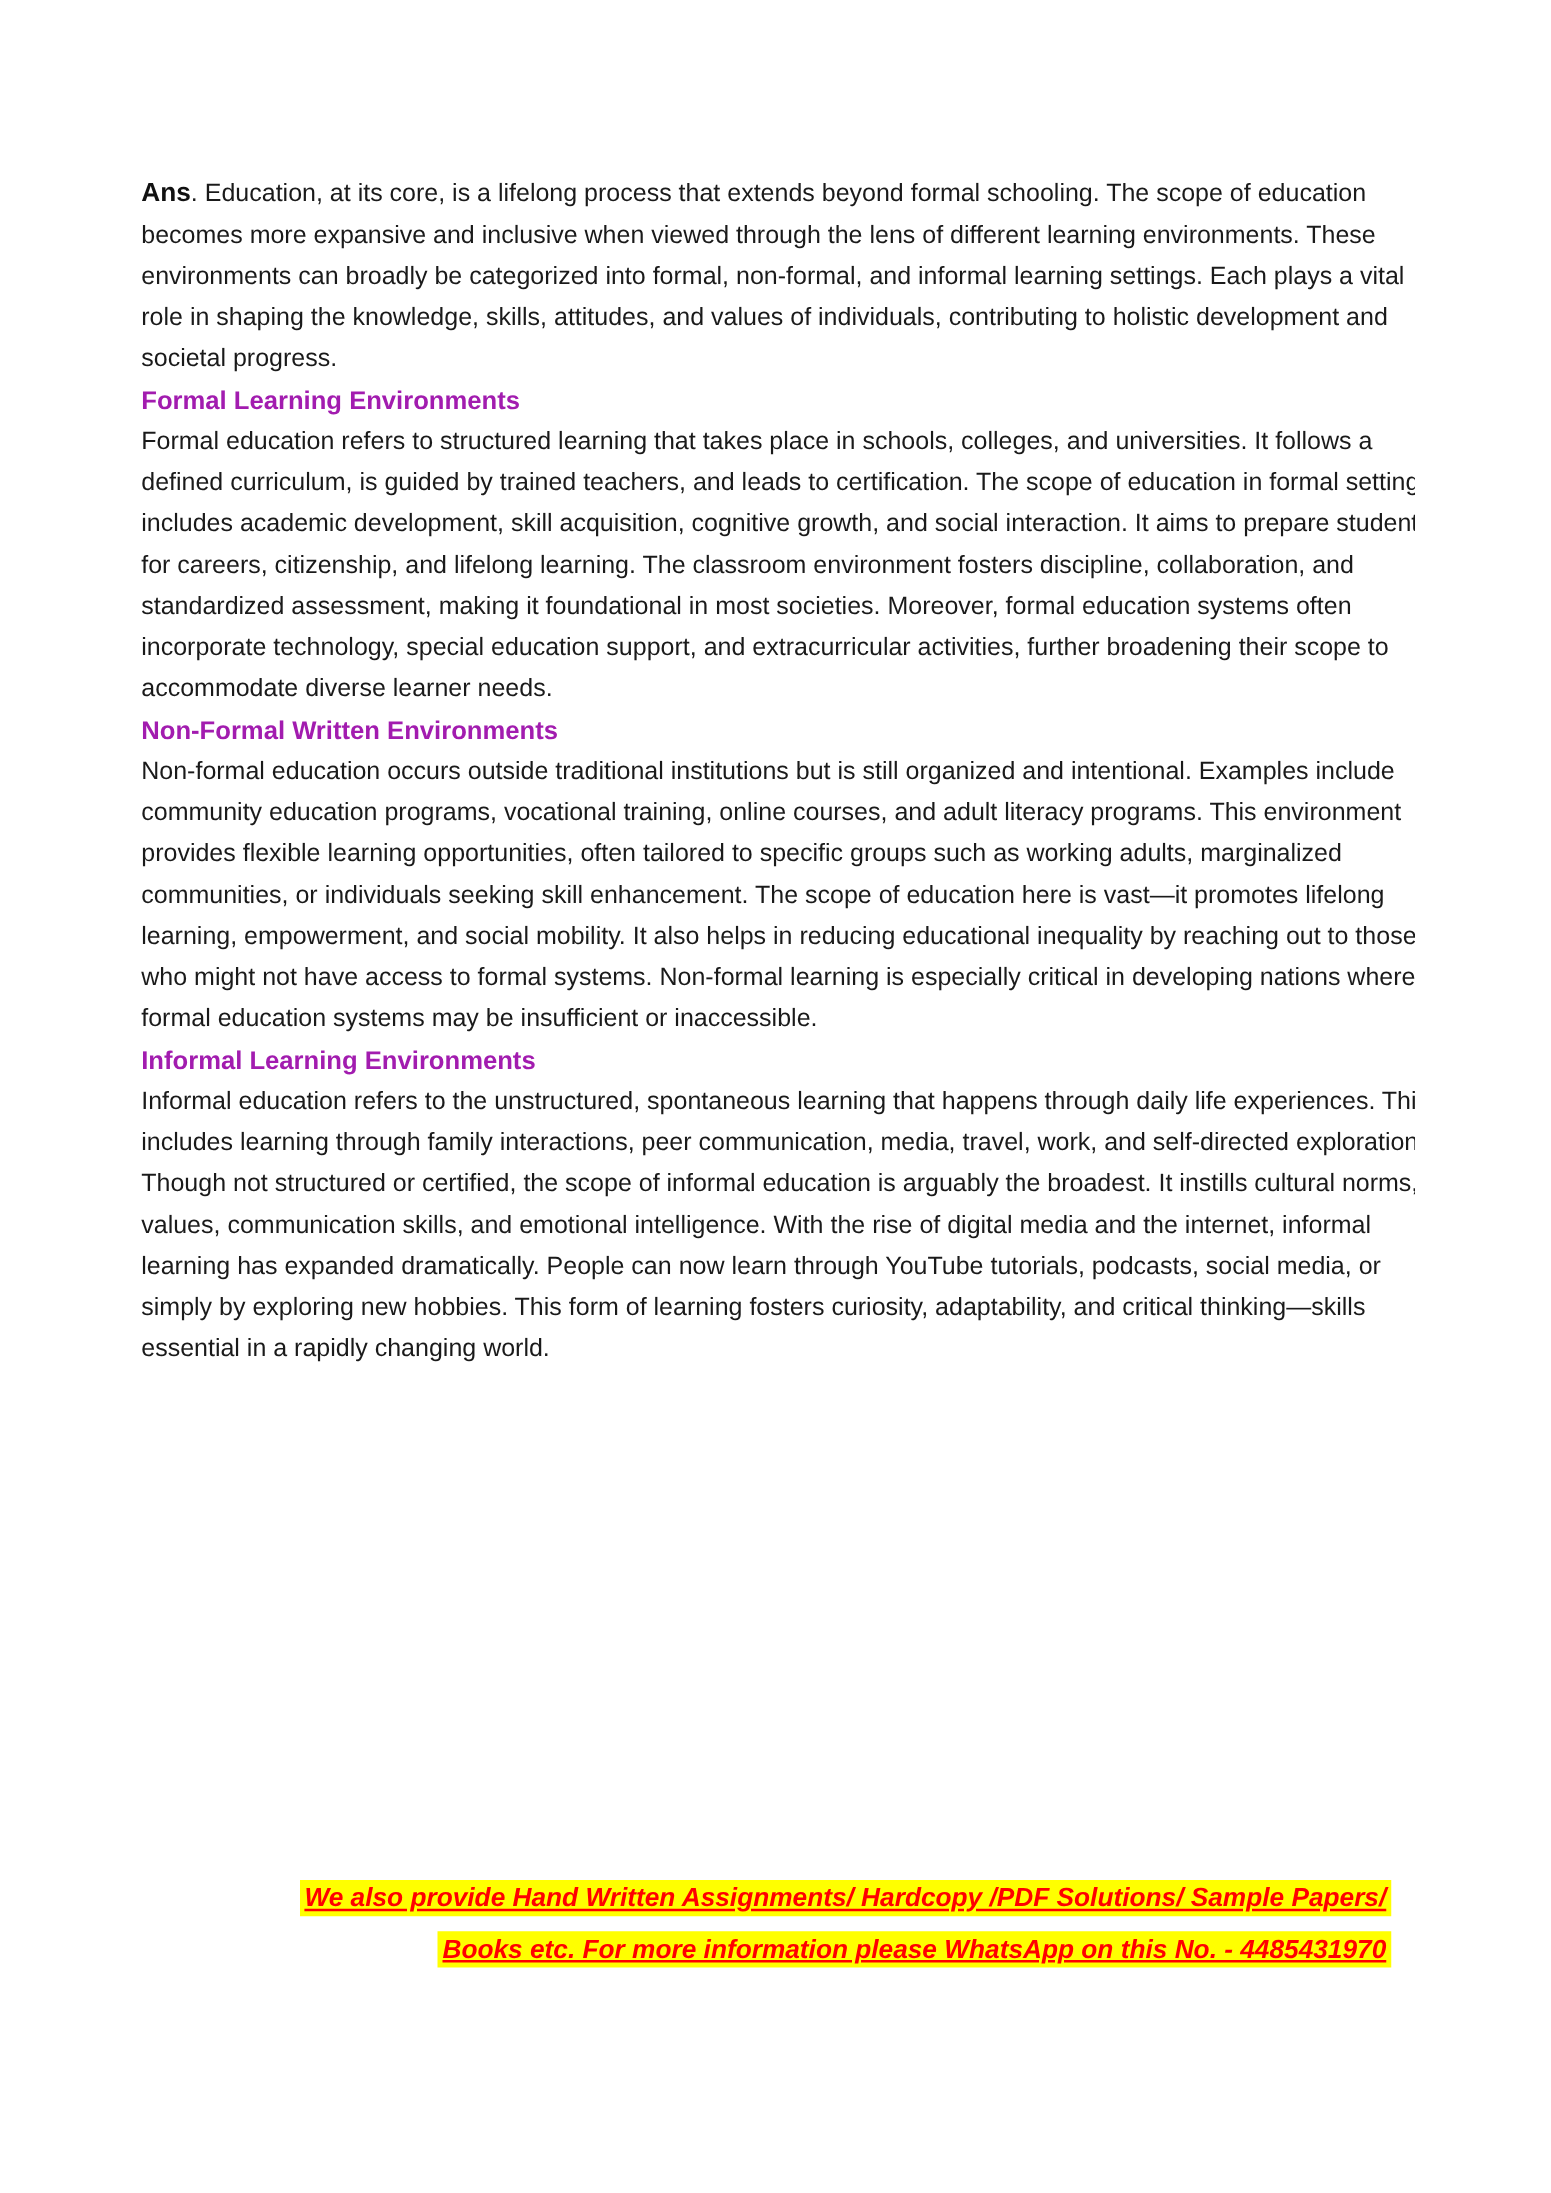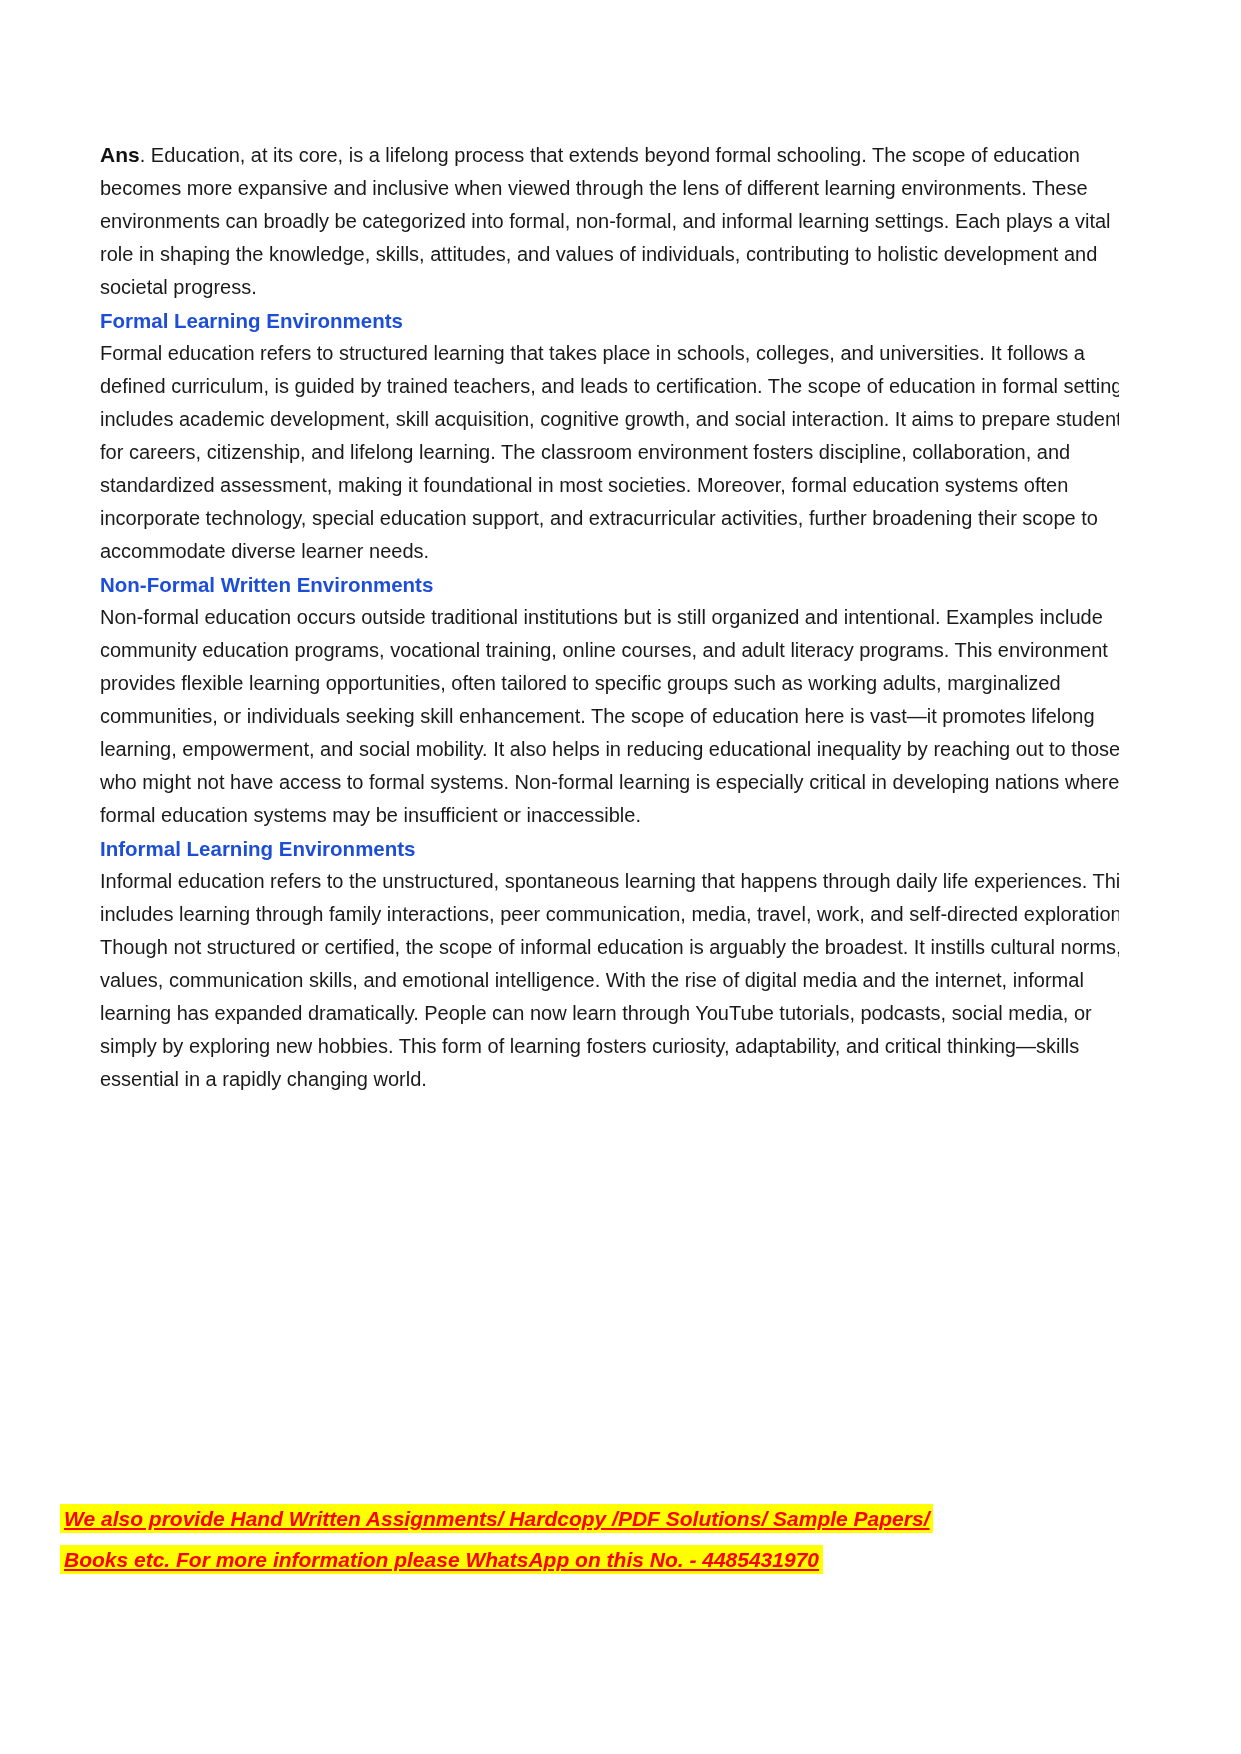--- a/index.html
+++ b/index.html
@@ -7,51 +7,52 @@
     width: 1241px;
     background: #ffffff;
     font-family: "Liberation Sans", sans-serif;
   }
   .page {
     position: relative;
     width: 1119px;
     height: 1754px;
     background: #ffffff;
     overflow: hidden;
+    margin-left: 13px;
   }
   .content {
     position: absolute;
     left: 100px;
     top: 138px;
     width: 1048px;
     color: #1a1a1a;
     font-size: 20px;
     line-height: 33px;
     text-align: left;
   }
   .content p {
     font-weight: 400;
   }
   .content h3 {
     font-size: 20.5px;
     font-weight: 700;
     line-height: 33px;
-    color: #1d4ed8;
+    color: #a21caf;
   }
   .bold-label {
     font-weight: 700;
     font-size: 21px;
     color: #111111;
   }
   .footer {
     position: absolute;
     left: 60px;
     width: 1040px;
     top: 1498px;
-    text-align: left;
+    text-align: right;
     font-size: 21px;
     font-weight: 700;
     font-style: italic;
     line-height: 41px;
   }
   .footer .hl {
     background: #ffff00;
     color: #ff0000;
     text-decoration: underline;
     padding: 3px 4px;

